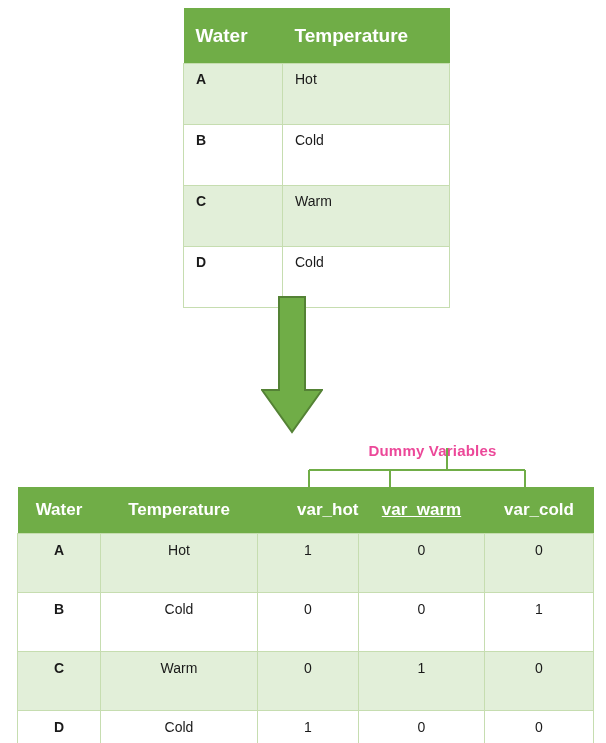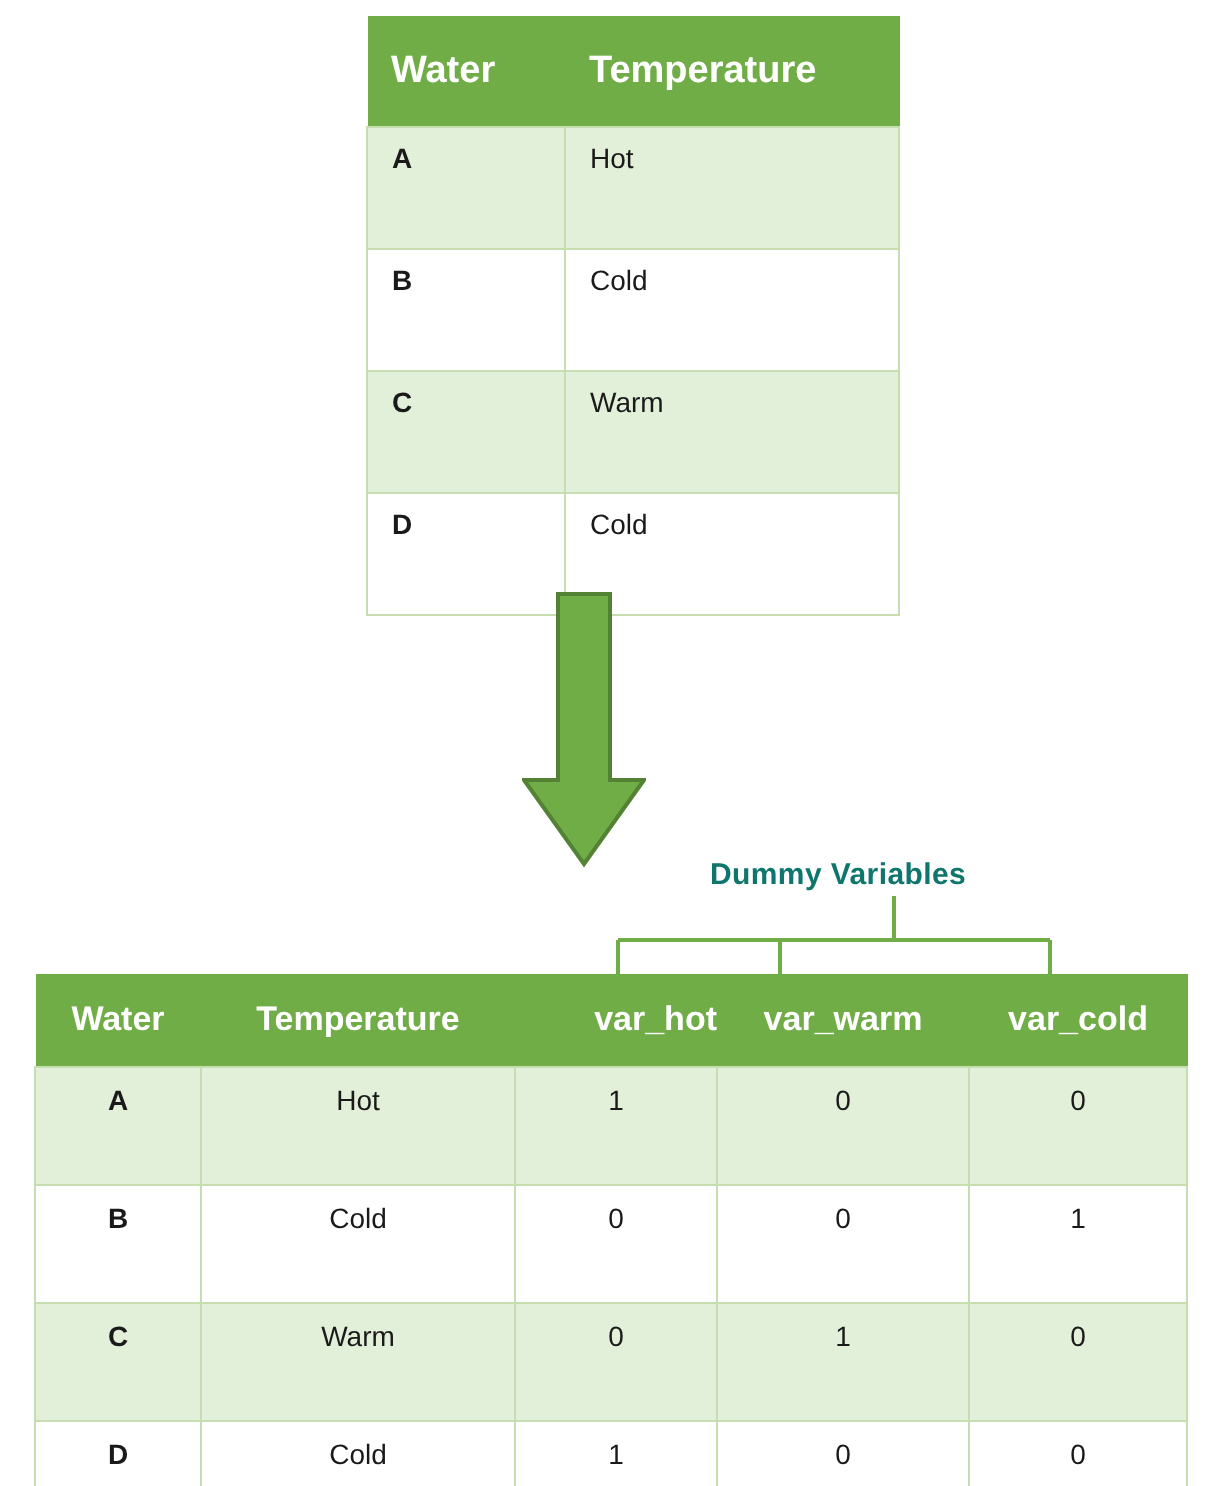--- a/index.html
+++ b/index.html
@@ -67,25 +67,26 @@
     left: 261px;
     top: 296px;
     width: 62px;
     height: 138px;
   }
 
   
   #dummy-label {
     position: absolute;
     left: 355px;
-    top: 429px;
+    top: 442px;
     width: 155px;
+    text-align: center;
     font-size: 15px;
     font-weight: bold;
-    color: #0f766e;
+    color: #ec4899;
     letter-spacing: .2px;
   }
   #bracket {
     position: absolute;
     left: 300px;
     top: 448px;
     width: 240px;
     height: 40px;
   }
 
@@ -98,21 +99,21 @@
   #bottom-table th {
     height: 46px;
     font-size: 17px;
     text-align: center;
     vertical-align: middle;
     padding: 0;
   }
   #bottom-table th.b-water { width: 83px; }
   #bottom-table th.b-temp  { width: 157px; }
   #bottom-table th.b-hot   { width: 101px; text-align: right; }
-  #bottom-table th.b-warm  { width: 126px; }
+  #bottom-table th.b-warm  { width: 126px; text-decoration: underline; }
   #bottom-table th.b-cold  { width: 109px; }
   #bottom-table td {
     height: 50px;
     font-size: 14px;
     text-align: center;
     vertical-align: top;
     padding: 8px 0 0 0;
   }
   #bottom-table td.key { font-weight: bold; }
 </style>

